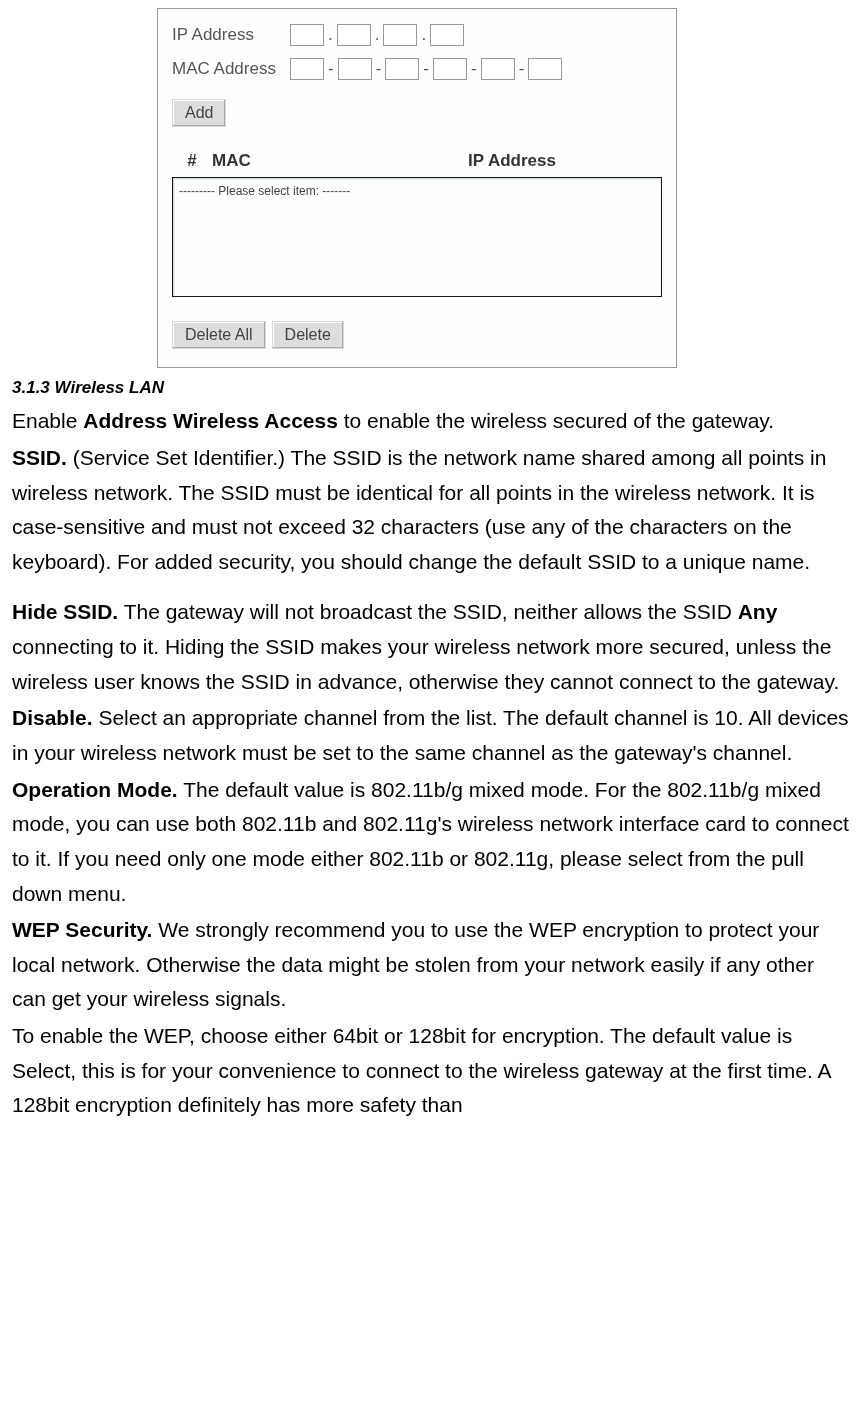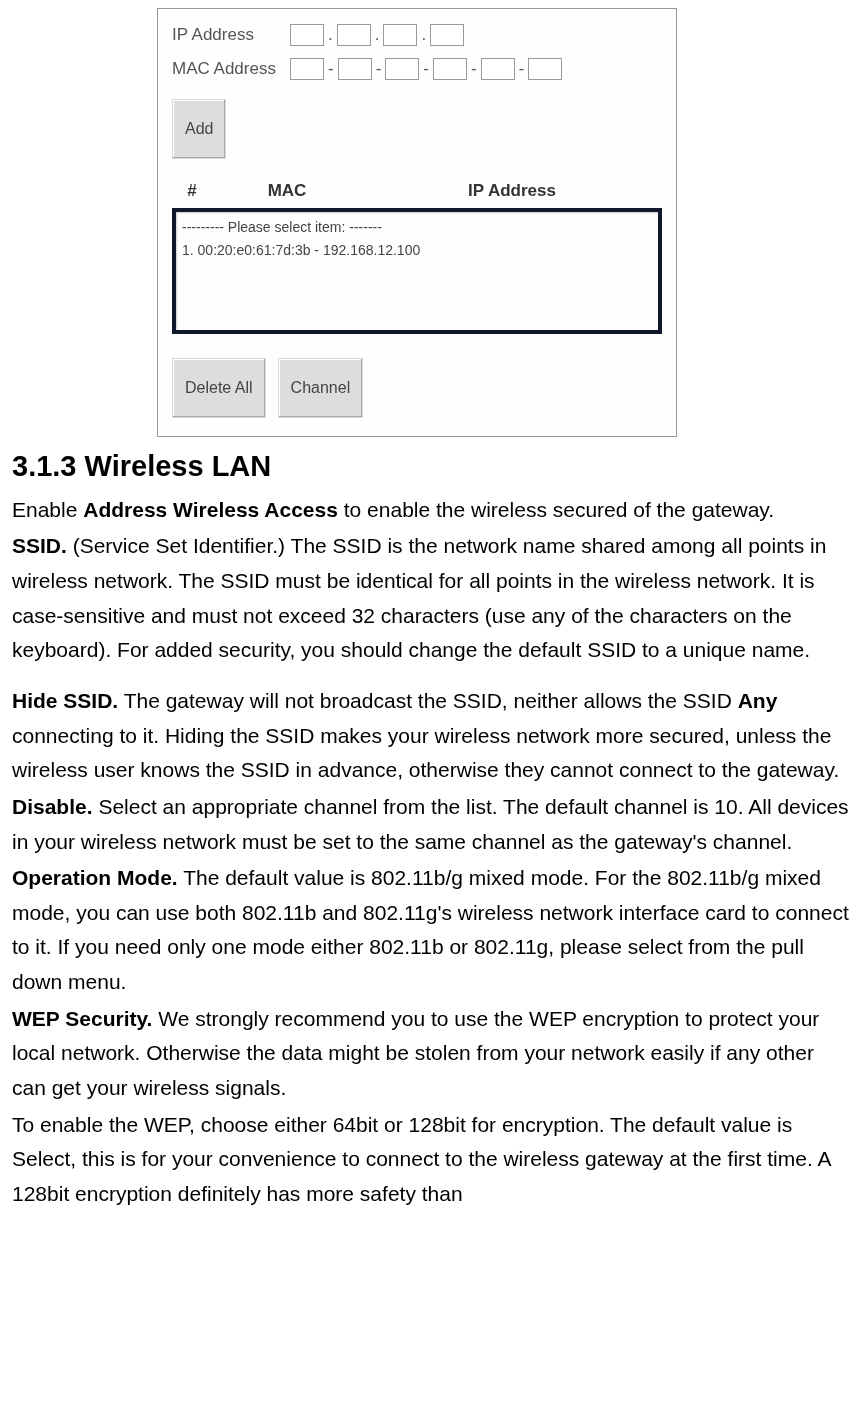--- a/index.html
+++ b/index.html
@@ -1,28 +1,28 @@
 <!DOCTYPE html>
 <html><head>
 <meta charset="utf-8">
 <style>
 body{margin:0;font-family:Arial,Helvetica,sans-serif;font-size:21px;color:#000;line-height:1.65;width:864px;box-sizing:border-box;padding:0 12px 20px 12px}
 .fig{width:520px;border:1px solid #999;margin:8px 0 6px 145px;padding:12px 14px 18px 14px;background:#fefefe;box-sizing:border-box;font-family:Arial,Helvetica,sans-serif}
 .row{display:flex;align-items:center;margin-bottom:6px;font-size:17px;color:#555}
 .row .lab{width:118px}
 .oct{width:34px;height:22px;border:1px solid #999;background:#fff;display:inline-block;box-sizing:border-box}
 .sep{margin:0 4px;color:#555}
-.btn{display:inline-block;background:#ddd;border:1px solid #d8d8d8;box-shadow:inset -1px -1px 0 #aaa,inset 1px 1px 0 #fff;padding:16px 12px;font-size:16px;color:#444;margin-top:10px}
+.btn{display:inline-block;background:#ddd;border:1px solid #d8d8d8;box-shadow:inset -1px -1px 0 #aaa,inset 1px 1px 0 #fff;padding:0 12px;font-size:16px;color:#444;margin-top:10px}
 .thead{display:flex;margin-top:18px;font-size:17px;font-weight:bold;color:#333}
 .thead .c1{width:40px;text-align:center}
-.thead .c2{width:150px;text-align:center}
+.thead .c2{width:150px;}
 .thead .c3{flex:1;text-align:center}
-.listbox{border:4px solid #0f172a;box-shadow:inset 1px 1px 2px #ccc;height:110px;margin-top:2px;padding:4px 6px;font-size:14px;color:#444;overflow:hidden}
-.btnrow{margin-top:14px;display:flex;gap:12px}
-h2{font-size:29px;font-weight:bold;margin:6px 0 2px 0}
+.listbox{border:1px solid #0f172a;box-shadow:inset 1px 1px 2px #ccc;height:110px;margin-top:2px;padding:4px 6px;font-size:12px;color:#444;overflow:hidden}
+.btnrow{margin-top:14px;display:flex;gap:6px}
+h2{font-size:17px;font-style:italic;font-weight:bold;margin:6px 0 2px 0}
 p{margin:0 0 2px 0}
 b{font-weight:bold}
 .blk{margin-top:16px}
 </style>
 </head>
 <body>
 
 <div class="fig">
   <div class="row">
     <span class="lab">IP Address</span>
@@ -49,25 +49,24 @@
     <span class="oct"></span>
   </div>
   <span class="btn">Add</span>
   <div class="thead">
     <span class="c1">#</span>
     <span class="c2">MAC</span>
     <span class="c3">IP Address</span>
   </div>
   <div class="listbox">
     <div>--------- Please select item: -------</div>
-    <div>1. 00:20:e0:61:7d:3b - 192.168.12.100</div>
   </div>
   <div class="btnrow">
     <span class="btn">Delete All</span>
-    <span class="btn">Channel</span>
+    <span class="btn">Delete</span>
   </div>
 </div>
 
 <h2>3.1.3 Wireless LAN</h2>
 
 <p><span>Enable </span><b>Address Wireless Access</b><span> to enable the wireless secured of the gateway.</span></p>
 <p><b>SSID.</b><span> (Service Set Identifier.) The SSID is the network name shared among all points in wireless network. The SSID must be identical for all points in the wireless network. It is case-sensitive and must not exceed 32 characters (use any of the characters on the keyboard). For added security, you should change the default SSID to a unique name.</span></p>
 <p class="blk"><b>Hide SSID.</b><span> The gateway will not broadcast the SSID, neither allows the SSID </span><b>Any</b><span> connecting to it. Hiding the SSID makes your wireless network more secured, unless the wireless user knows the SSID in advance, otherwise they cannot connect to the gateway.</span></p>
 <p><b>Disable.</b><span> Select an appropriate channel from the list. The default channel is 10. All devices in your wireless network must be set to the same channel as the gateway's channel.</span></p>
 <p><b>Operation Mode.</b><span> The default value is 802.11b/g mixed mode. For the 802.11b/g mixed mode, you can use both 802.11b and 802.11g's wireless network interface card to connect to it. If you need only one mode either 802.11b or 802.11g, please select from the pull down menu.</span></p>

